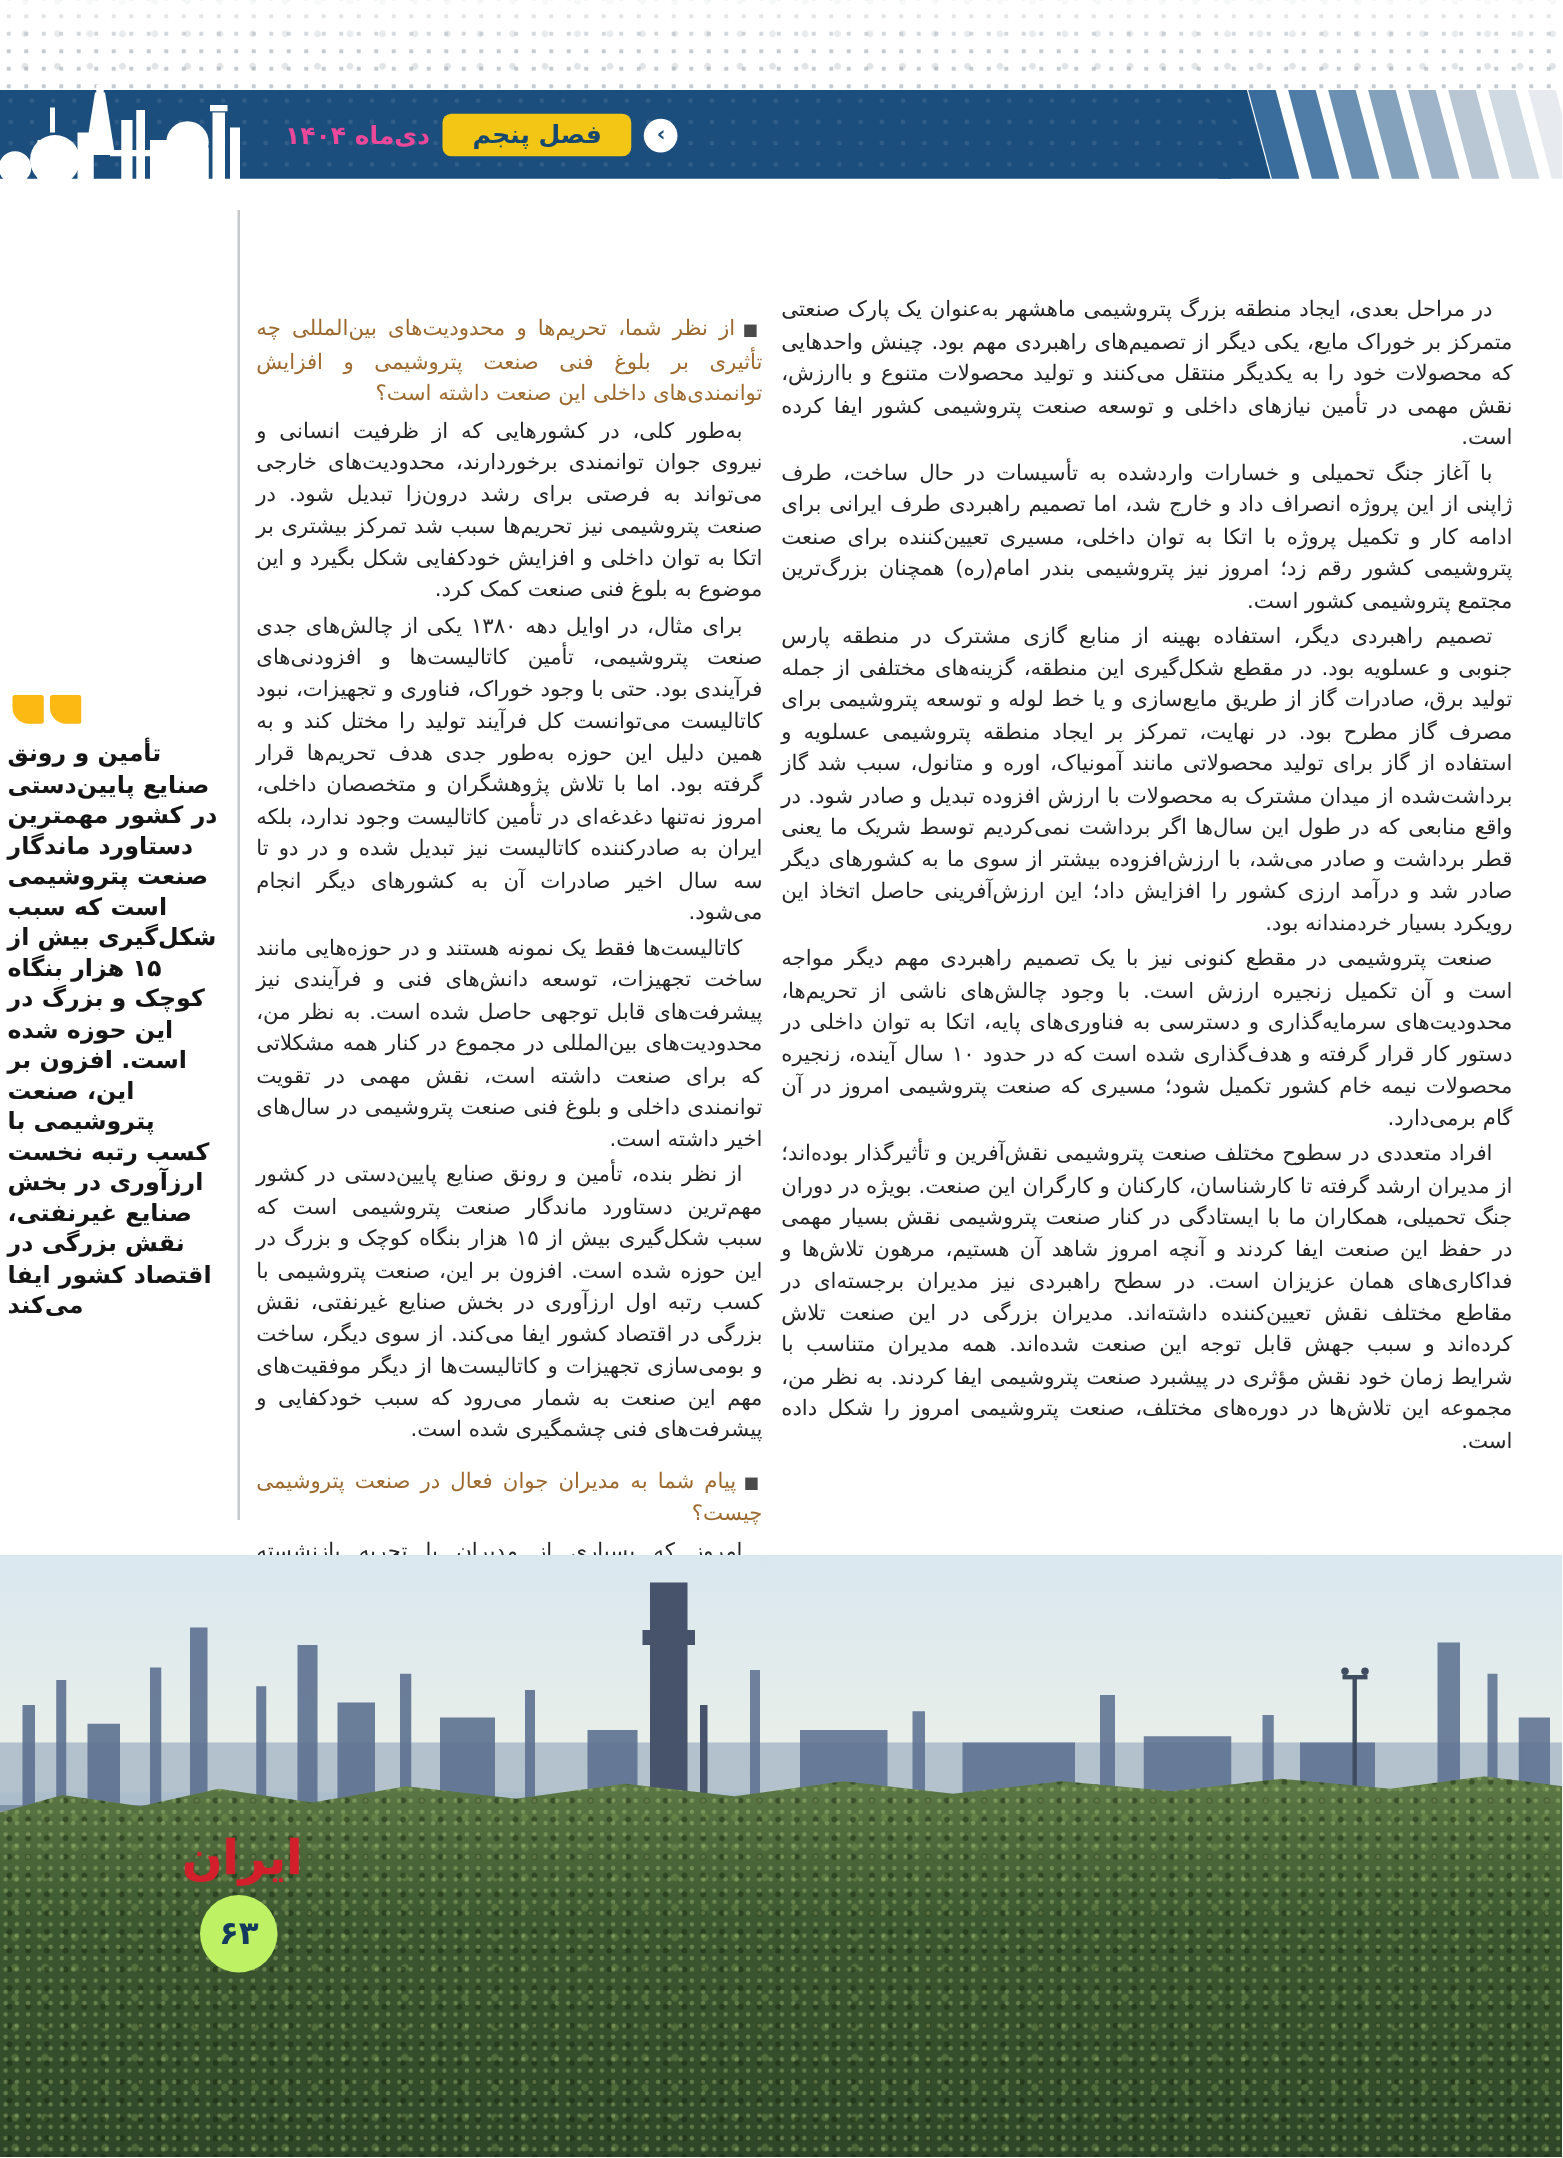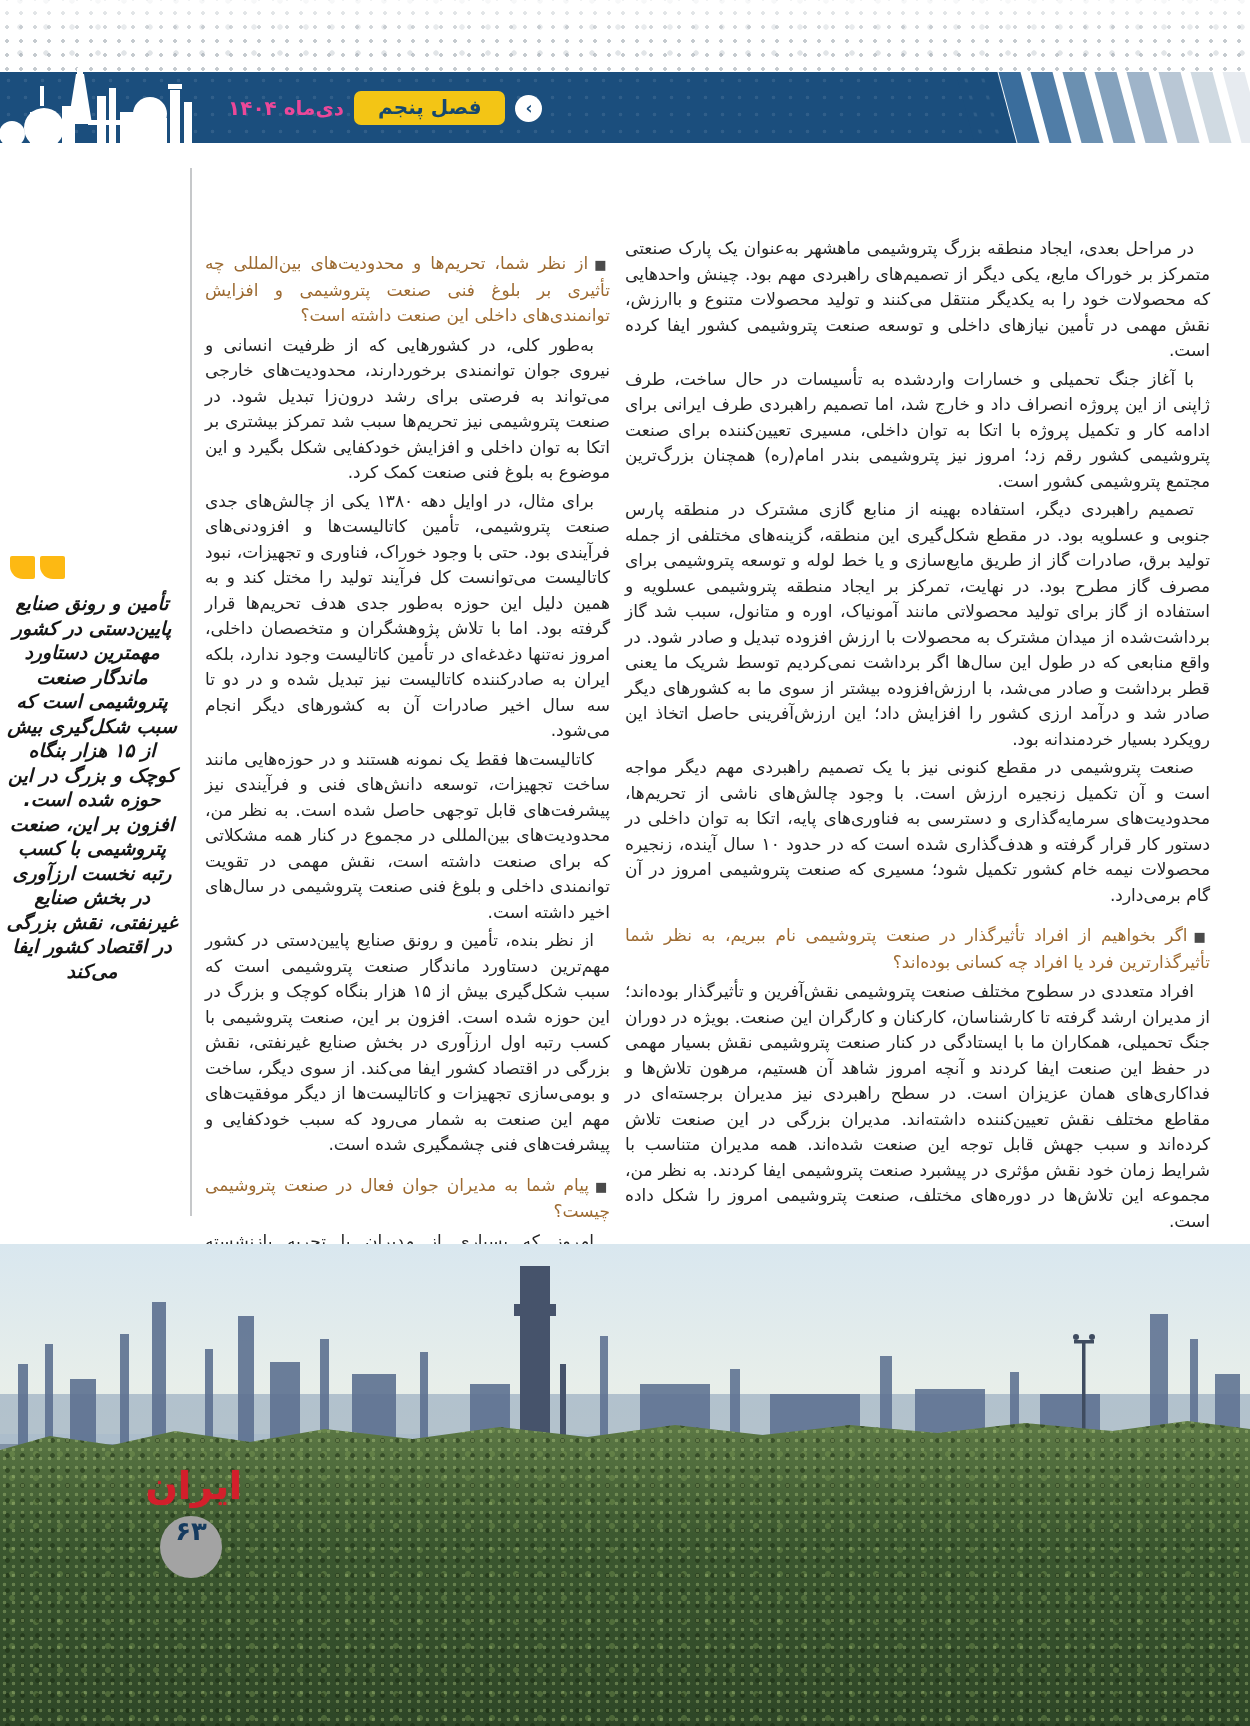--- a/index.html
+++ b/index.html
@@ -36,21 +36,21 @@
     font-size:17px;line-height:25.5px;}
   .col p{margin:0 0 3px;}
   .col p.indent{text-indent:16px;}
   .question{color:#9c6a31;font-weight:normal;margin:15px 0 4px !important;text-indent:0;}
   .q-bullet{color:#4a4a4a;font-size:13px;margin-left:6px;}
   .col-mid{left:205px;top:236px;width:405px;}
   .col-right{left:625px;top:236px;width:585px;}
   .end-mark{display:inline-block;width:9px;height:13px;background:#1c5a8e;
     border-radius:7px 0 0 7px;vertical-align:-2px;margin-right:4px;}
   
-  .pullquote{position:absolute;left:6px;top:556px;width:172px;direction:rtl;text-align:center;font-style:italic;}
+  .pullquote{position:absolute;left:6px;top:556px;width:172px;direction:rtl;text-align:left;}
   .qmarks{display:flex;flex-direction:row;justify-content:flex-start;gap:5px;
     direction:ltr;margin-left:4px;}
   .qmark{width:25px;height:23px;background:#fdb913;border-radius:2px 2px 2px 13px;}
   .pq-text{margin-top:12px;font-weight:bold;color:#161616;font-size:19px;line-height:24.5px;}
   
   .photo{position:absolute;left:0;top:1244px;width:1250px;height:482px;overflow:hidden;}
   .veg{position:absolute;left:0;top:174px;width:1250px;height:308px;
     background:
       radial-gradient(rgba(205,228,150,.30) 1.5px,transparent 2.1px),
       radial-gradient(rgba(18,34,10,.45) 2px,transparent 2.7px),
@@ -58,21 +58,21 @@
       linear-gradient(#5e7a46,#3c5830 38%,#2e4627 100%);
     background-size:9px 9px,15px 15px,24px 24px,100% 100%;
     clip-path:polygon(0 32px,4% 18px,9% 27px,14% 13px,20% 24px,26% 11px,33% 21px,40% 9px,
       47% 19px,54% 7px,61% 17px,68% 7px,75% 15px,82% 5px,89% 13px,95% 3px,100% 11px,
       100% 100%,0 100%);}
   
   .iran-logo{position:absolute;left:152px;top:1464px;width:90px;text-align:center;
     color:#d31f2b;font-weight:bold;font-size:38px;direction:rtl;
     font-family:"DejaVu Sans",sans-serif;text-shadow:0 0 1px #d31f2b;}
   .page-circle{position:absolute;left:160px;top:1516px;width:62px;height:62px;
-    border-radius:50%;background:#a3a3a3;display:flex;justify-content:center;
+    border-radius:50%;background:#bef264;display:flex;align-items:center;justify-content:center;
     color:#143a5e;font-weight:bold;font-size:26px;}
 </style>
 </head>
 <body>
 
 <div id="page">
 
   <div class="halftone-top"></div>
 
   <div class="bar">
@@ -138,21 +138,20 @@
     <p class="indent">از نظر بنده، تأمین و رونق صنایع پایین‌دستی در کشور مهم‌ترین دستاورد ماندگار صنعت پتروشیمی است که سبب شکل‌گیری بیش از ۱۵ هزار بنگاه کوچک و بزرگ در این حوزه شده است. افزون بر این، صنعت پتروشیمی با کسب رتبه اول ارزآوری در بخش صنایع غیرنفتی، نقش بزرگی در اقتصاد کشور ایفا می‌کند. از سوی دیگر، ساخت و بومی‌سازی تجهیزات و کاتالیست‌ها از دیگر موفقیت‌های مهم این صنعت به شمار می‌رود که سبب خودکفایی و پیشرفت‌های فنی چشمگیری شده است.</p>
     <p class="question"><span class="q-bullet">■</span><span>پیام شما به مدیران جوان فعال در صنعت پتروشیمی چیست؟</span></p>
     <p class="indent"><span>امروز که بسیاری از مدیران با تجربه بازنشسته می‌شوند، مدیران جوان باید شناخت عمیقی از کسب‌وکار پتروشیمی، جایگاه آن در اقتصاد کشور و نقش خود در این صنعت داشته باشند. استفاده از تجربیات پیشینیان و همزمان داشتن انگیزه و نوآوری، کلید موفقیت آنها خواهد بود. توصیه من این است که همیشه پیگیر یادگیری باشند و با نگاه راهبردی به آینده صنعت نگاه کنند.</span><span class="end-mark"></span></p>
   </div>
 
   <div class="col col-right">
     <p class="indent">در مراحل بعدی، ایجاد منطقه بزرگ پتروشیمی ماهشهر به‌عنوان یک پارک صنعتی متمرکز بر خوراک مایع، یکی دیگر از تصمیم‌های راهبردی مهم بود. چینش واحدهایی که محصولات خود را به یکدیگر منتقل می‌کنند و تولید محصولات متنوع و باارزش، نقش مهمی در تأمین نیازهای داخلی و توسعه صنعت پتروشیمی کشور ایفا کرده است.</p>
     <p class="indent">با آغاز جنگ تحمیلی و خسارات واردشده به تأسیسات در حال ساخت، طرف ژاپنی از این پروژه انصراف داد و خارج شد، اما تصمیم راهبردی طرف ایرانی برای ادامه کار و تکمیل پروژه با اتکا به توان داخلی، مسیری تعیین‌کننده برای صنعت پتروشیمی کشور رقم زد؛ امروز نیز پتروشیمی بندر امام(ره) همچنان بزرگ‌ترین مجتمع پتروشیمی کشور است.</p>
     <p class="indent">تصمیم راهبردی دیگر، استفاده بهینه از منابع گازی مشترک در منطقه پارس جنوبی و عسلویه بود. در مقطع شکل‌گیری این منطقه، گزینه‌های مختلفی از جمله تولید برق، صادرات گاز از طریق مایع‌سازی و یا خط لوله و توسعه پتروشیمی برای مصرف گاز مطرح بود. در نهایت، تمرکز بر ایجاد منطقه پتروشیمی عسلویه و استفاده از گاز برای تولید محصولاتی مانند آمونیاک، اوره و متانول، سبب شد گاز برداشت‌شده از میدان مشترک به محصولات با ارزش افزوده تبدیل و صادر شود. در واقع منابعی که در طول این سال‌ها اگر برداشت نمی‌کردیم توسط شریک ما یعنی قطر برداشت و صادر می‌شد، با ارزش‌افزوده بیشتر از سوی ما به کشورهای دیگر صادر شد و درآمد ارزی کشور را افزایش داد؛ این ارزش‌آفرینی حاصل اتخاذ این رویکرد بسیار خردمندانه بود.</p>
     <p class="indent">صنعت پتروشیمی در مقطع کنونی نیز با یک تصمیم راهبردی مهم دیگر مواجه است و آن تکمیل زنجیره ارزش است. با وجود چالش‌های ناشی از تحریم‌ها، محدودیت‌های سرمایه‌گذاری و دسترسی به فناوری‌های پایه، اتکا به توان داخلی در دستور کار قرار گرفته و هدف‌گذاری شده است که در حدود ۱۰ سال آینده، زنجیره محصولات نیمه خام کشور تکمیل شود؛ مسیری که صنعت پتروشیمی امروز در آن گام برمی‌دارد.</p>
-    <p class="question"><span class="q-bullet">■</span><span>اگر بخواهیم از افراد تأثیرگذار در صنعت پتروشیمی نام ببریم، به نظر شما تأثیرگذارترین فرد یا افراد چه کسانی بوده‌اند؟</span></p>
     <p class="indent">افراد متعددی در سطوح مختلف صنعت پتروشیمی نقش‌آفرین و تأثیرگذار بوده‌اند؛ از مدیران ارشد گرفته تا کارشناسان، کارکنان و کارگران این صنعت. بویژه در دوران جنگ تحمیلی، همکاران ما با ایستادگی در کنار صنعت پتروشیمی نقش بسیار مهمی در حفظ این صنعت ایفا کردند و آنچه امروز شاهد آن هستیم، مرهون تلاش‌ها و فداکاری‌های همان عزیزان است. در سطح راهبردی نیز مدیران برجسته‌ای در مقاطع مختلف نقش تعیین‌کننده داشته‌اند. مدیران بزرگی در این صنعت تلاش کرده‌اند و سبب جهش قابل توجه این صنعت شده‌اند. همه مدیران متناسب با شرایط زمان خود نقش مؤثری در پیشبرد صنعت پتروشیمی ایفا کردند. به نظر من، مجموعه این تلاش‌ها در دوره‌های مختلف، صنعت پتروشیمی امروز را شکل داده است.</p>
   </div>
 
   <div class="photo">
     <svg width="1250" height="482" viewBox="0 0 1250 482">
       <defs>
         <linearGradient id="sky" x1="0" y1="0" x2="0" y2="1">
           <stop offset="0" stop-color="#d9e7ef"></stop>
           <stop offset="0.6" stop-color="#e7eeea"></stop>
           <stop offset="1" stop-color="#eef0e0"></stop>

